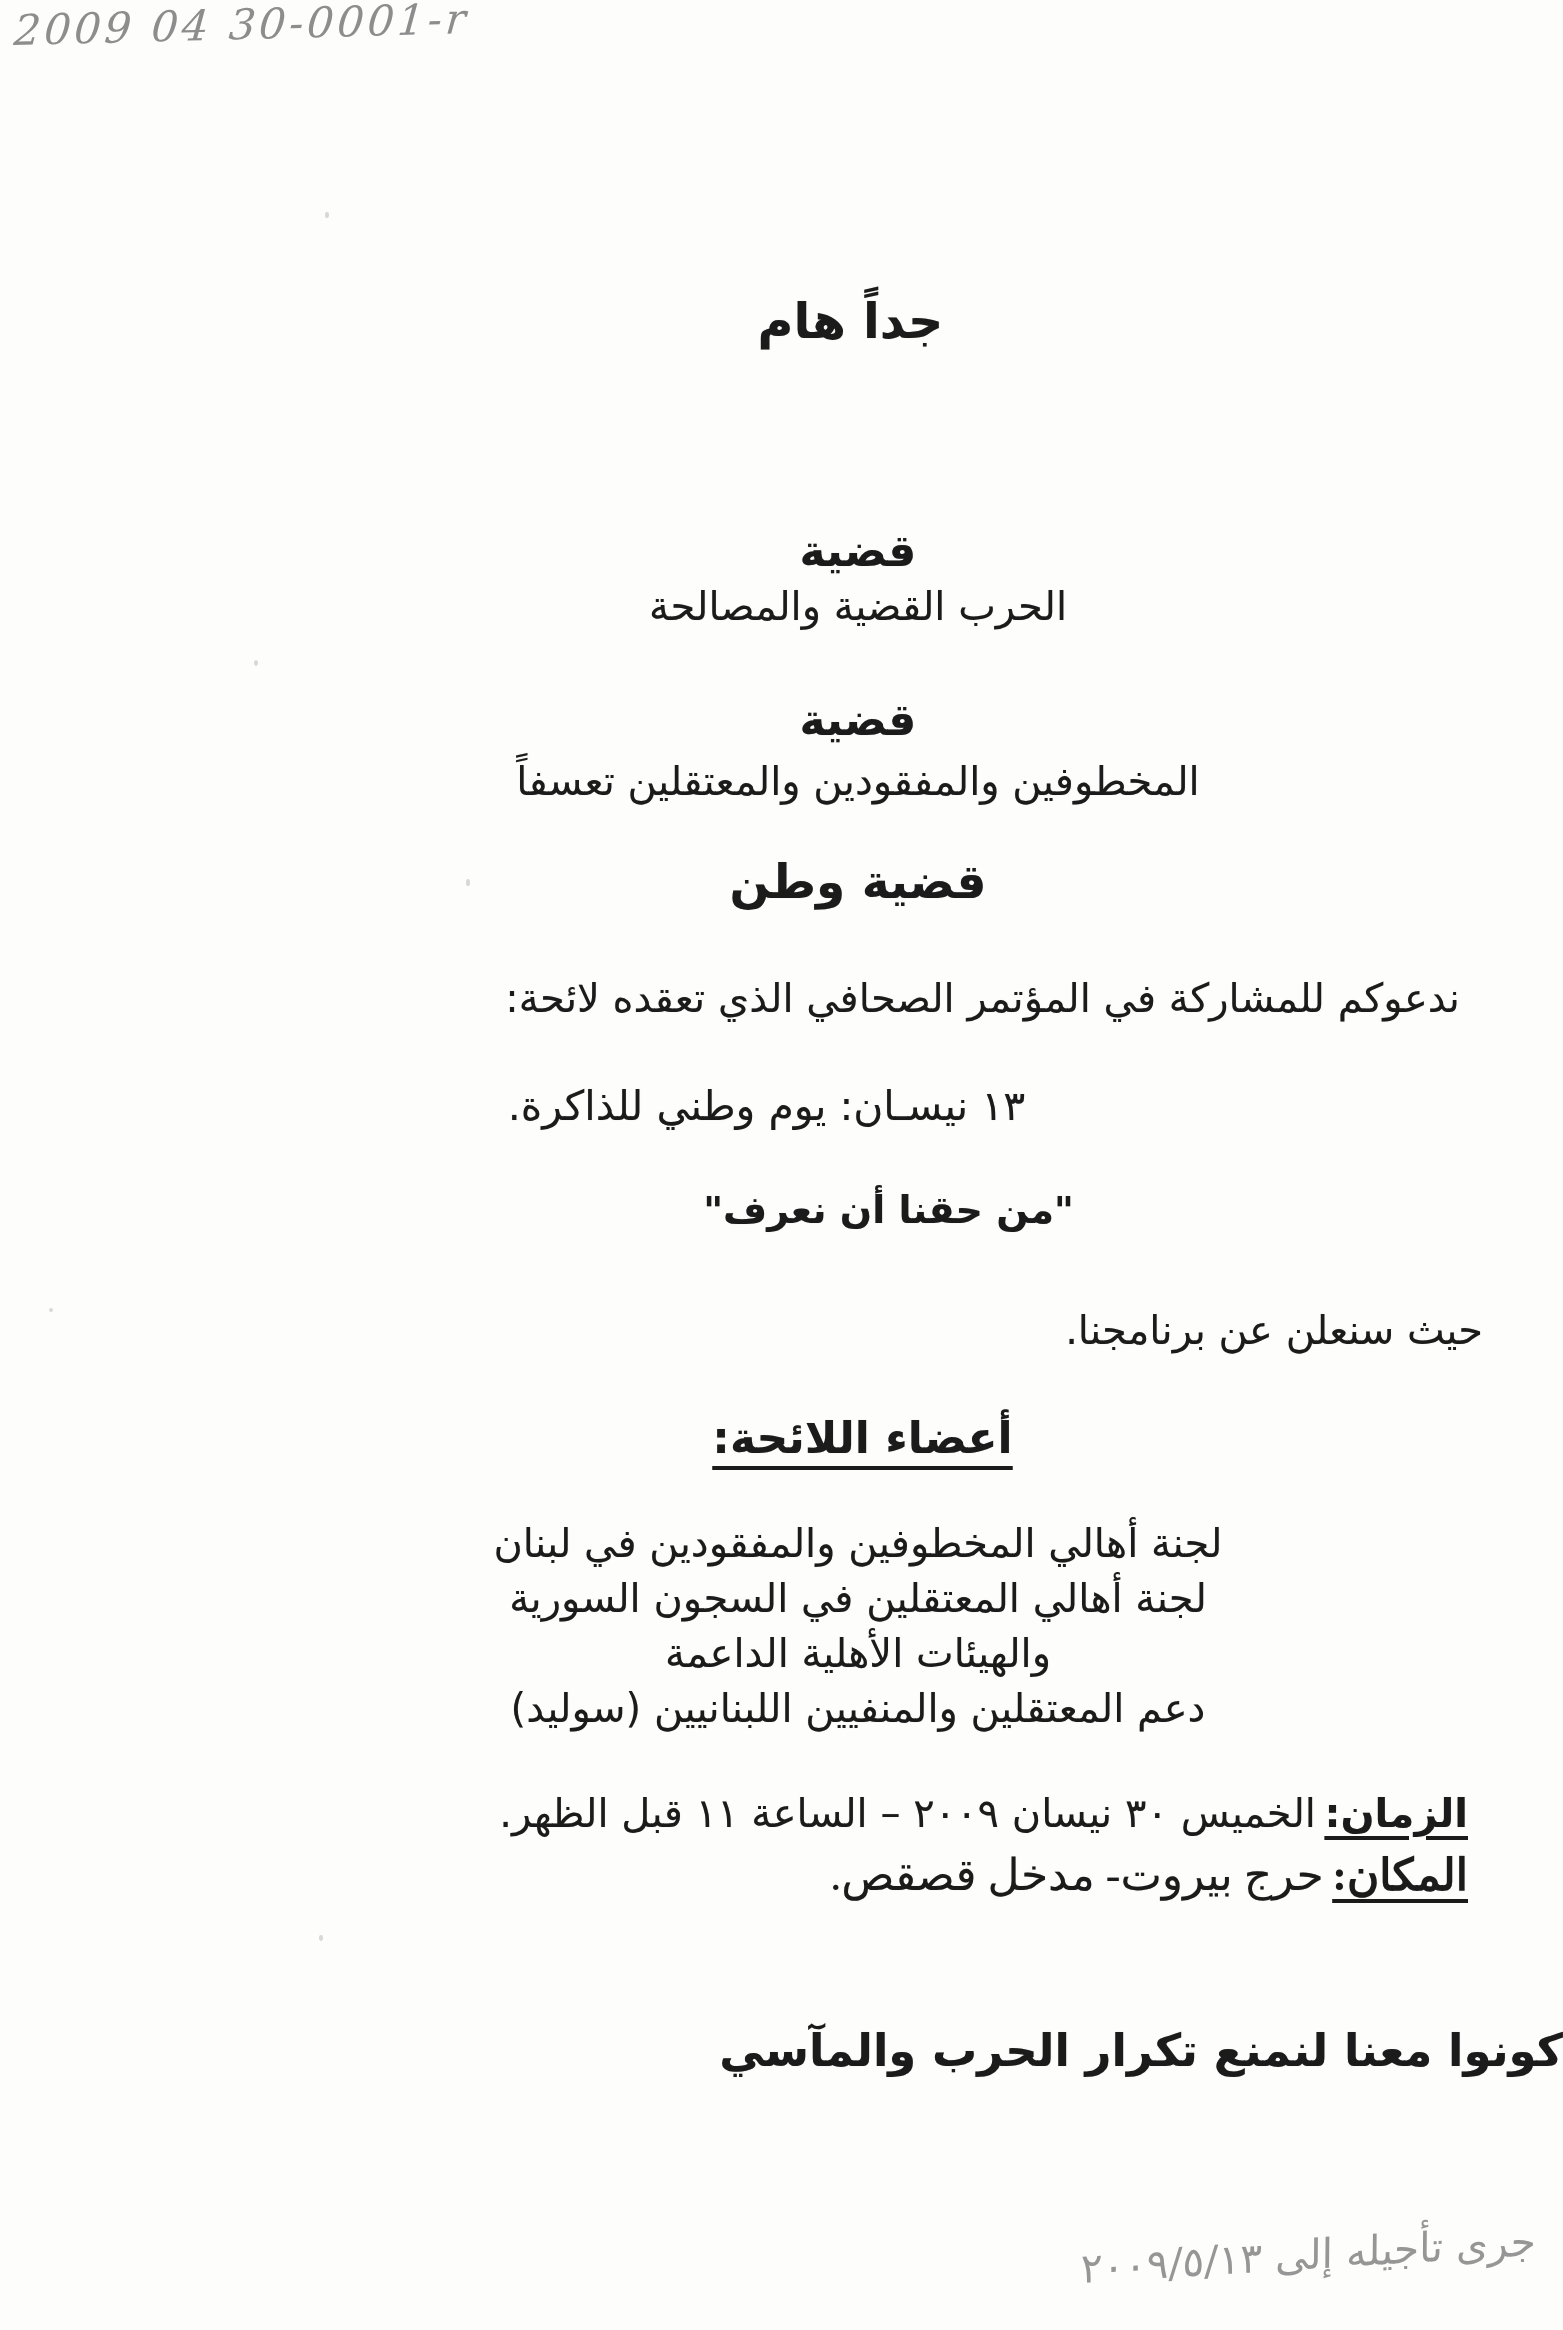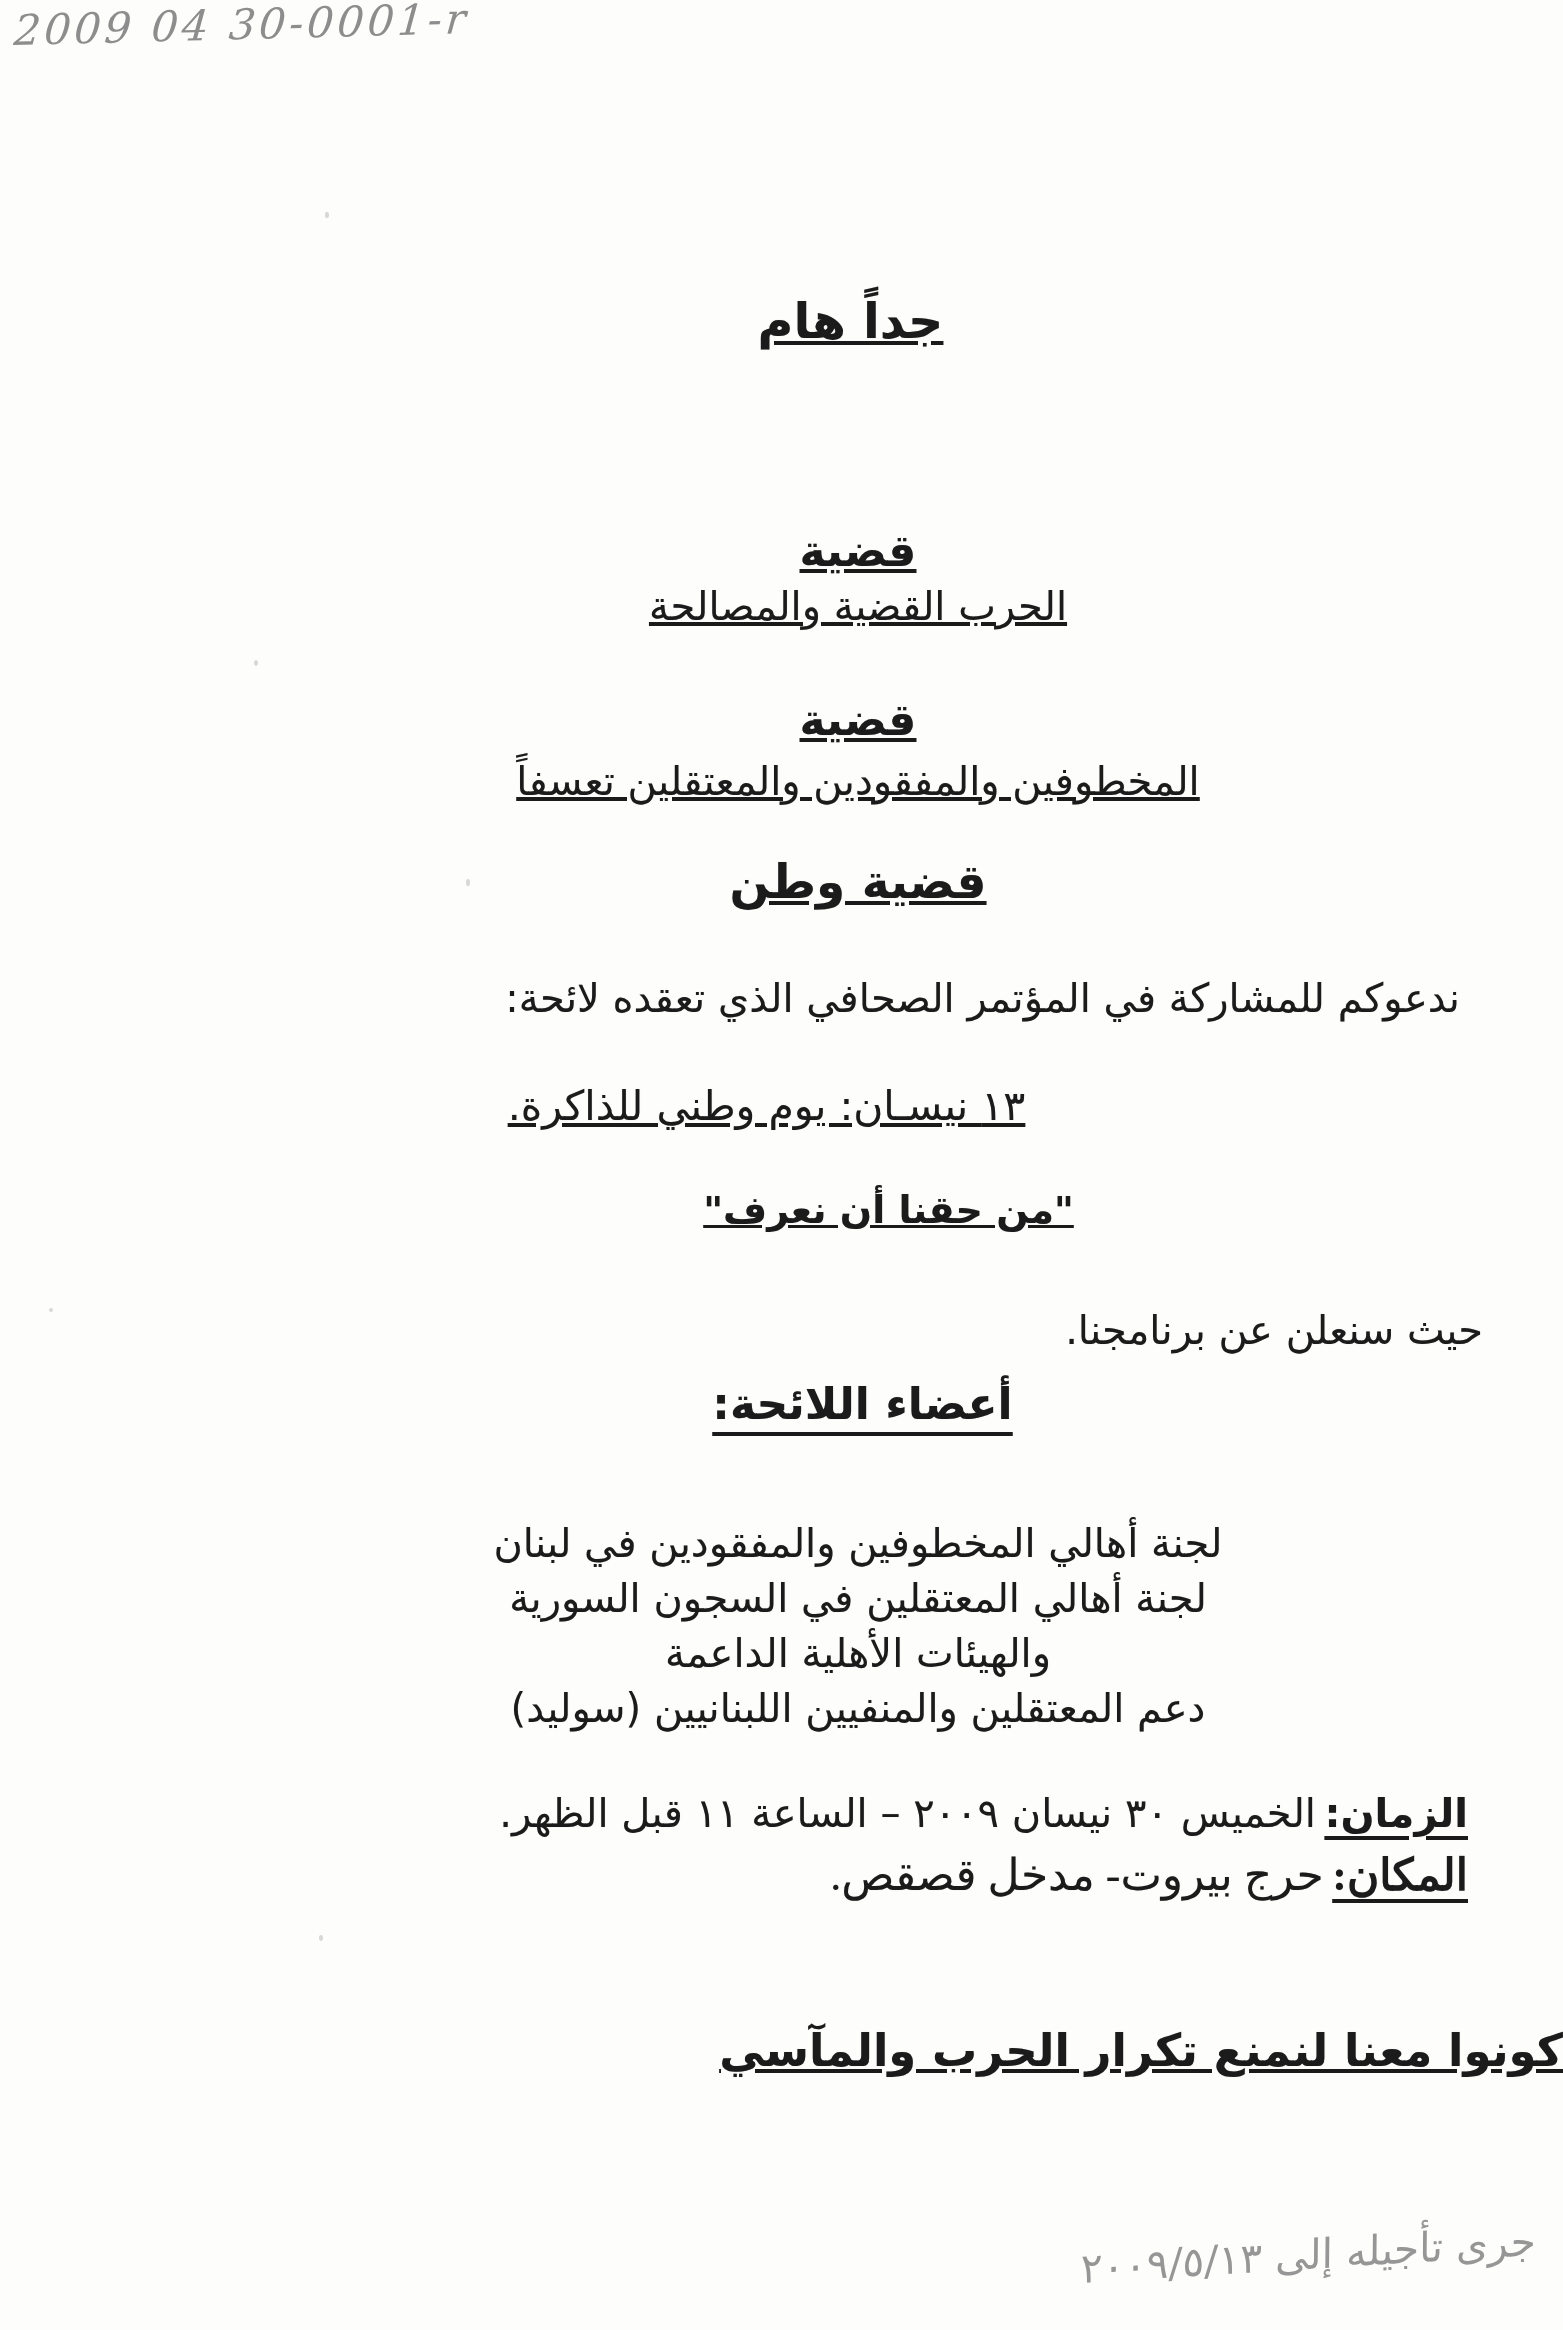--- a/index.html
+++ b/index.html
@@ -16,21 +16,21 @@
     direction: rtl;
     font-family: "DejaVu Sans", sans-serif;
     color: #1b1b1b;
   }
   .line {
     position: absolute;
     white-space: nowrap;
     line-height: 1.25;
     text-shadow: 0 0 0.7px rgba(20,20,20,0.35);
   }
-  .center { text-align: center; text-decoration: underline; }
+  .center { text-align: center; }
   .bold { font-weight: bold; }
 
   .scan-code {
     position: absolute;
     top: 5.7px;
     left: 15.5px;
     direction: ltr;
     font-family: "DejaVu Serif", serif;
     font-style: italic;
     font-size: 42px;
@@ -47,21 +47,21 @@
   .cause-label-1   { top: 523px;  left: 153px; right: 0; font-size: 44px; }
   .cause-1         { top: 581px;  left: 153px; right: 0; font-size: 40px; }
   .cause-label-2   { top: 692px;  left: 153px; right: 0; font-size: 44px; }
   .cause-2         { top: 756px; left: 153px; right: 0; font-size: 40px; }
   .cause-nation    { top: 853px; left: 153px; right: 0; font-size: 47px; }
   .invitation      { top: 973px; right: 103px; font-size: 40px; text-align: right; }
   .memorial-day    { top: 1081px; left: 0; width: 1533px; font-size: 41px; }
   .quote           { top: 1187px; left: 214px; right: 0; font-size: 38px; }
   .program-note    { top: 1305px; right: 80px; font-size: 40px; text-align: left; }
   .members-heading {
-    top: 1376px; left: 162px; right: 0; font-size: 44px;
+    top: 1410px; left: 162px; right: 0; font-size: 44px;
     text-decoration: underline;
     text-decoration-thickness: 4.2px;
     text-underline-offset: 12.7px;
     text-align: center;
   }
   .members-list {
     top: 1516px; left: 153px; right: 0;
     font-size: 40px;
     line-height: 55px;
     text-align: center;

